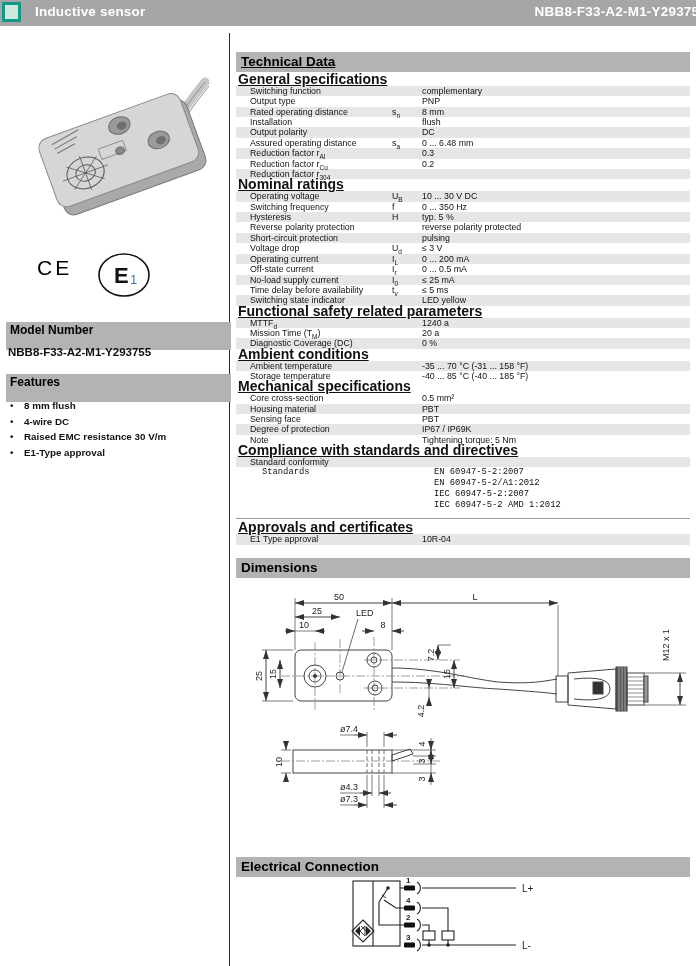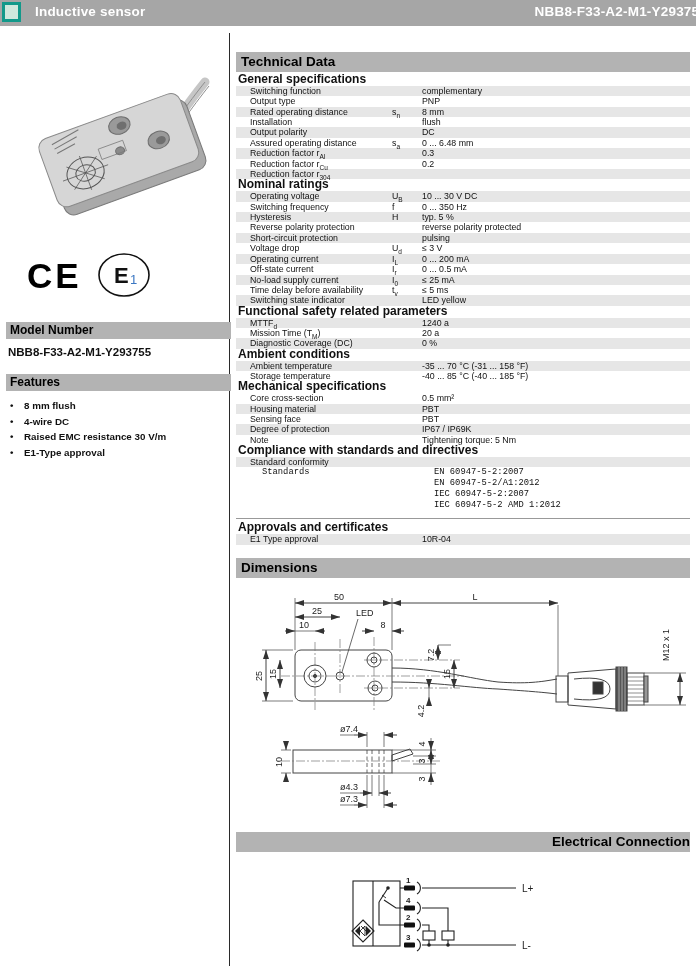--- a/index.html
+++ b/index.html
@@ -7,38 +7,38 @@
 
   
   .topbar{position:absolute;left:0;top:0;width:696px;height:26px;background:#a6a6a6;padding-left:17px;}
   .topbar .brand-box{position:absolute;left:2px;top:2px;width:19px;height:20px;background:#cfe8dd;border:3px solid #12998a;box-sizing:border-box;}
   .topbar .t-left{position:absolute;left:35px;top:4px;font-size:13.5px;font-weight:bold;color:#fff;letter-spacing:.2px;}
   .topbar .t-right{position:absolute;right:6px;top:4px;font-size:13.5px;font-weight:bold;color:#fff;letter-spacing:.2px;}
 
   .vdivider{position:absolute;left:229px;top:33px;width:1px;height:933px;background:#2a2a2a;}
 
   
-  .gbar{background:#b3b3b3;height:17px;line-height:17px;font-weight:bold;font-size:12px;padding-left:4px;color:#000;}
+  .gbar{background:#b3b3b3;height:28px;line-height:17px;font-weight:bold;font-size:12px;padding-left:4px;color:#000;}
   .model-bar{position:absolute;left:6px;top:322px;width:221px;}
   .model-value{position:absolute;left:8px;top:346px;font-size:11.5px;font-weight:bold;}
   .features-bar{position:absolute;left:6px;top:374px;width:221px;}
   .features-list{position:absolute;left:10px;top:398px;width:215px;}
   .feat{font-size:9.8px;font-weight:bold;line-height:15.5px;display:flex;}
   .feat .dot{width:14px;}
-  .ce{position:absolute;left:27px;top:256px;font-size:35px;font-weight:bold;letter-spacing:3px;color:#000;}
+  .ce{position:absolute;left:37px;top:256px;font-size:21px;font-weight:normal;letter-spacing:3px;color:#000;}
   .e1wrap{position:absolute;left:97px;top:252px;}
 
   
   .rcol-bar{position:absolute;left:236px;width:454px;height:20px;background:#b3b3b3;font-size:13.5px;font-weight:bold;line-height:20px;padding-left:5px;box-sizing:border-box;color:#000;}
-  #tech-bar{top:52px;}
+  #tech-bar{top:52px;text-decoration:underline;}
   #dim-bar{top:558px;}
-  #elec-bar{top:832px;text-align:right;}
+  #elec-bar{top:857px;}
 
   #tech-table{position:absolute;left:236px;top:74px;width:454px;}
-  .sec-title{font-size:12px;font-weight:bold;height:11.8px;line-height:11.8px;padding-left:2px;}
+  .sec-title{font-size:14px;font-weight:bold;height:11.8px;line-height:11.8px;padding-left:2px;text-decoration:underline;}
   .row{display:flex;min-height:10.4px;line-height:10.4px;font-size:8.8px;}
   .row.alt{background:#e6e6e6;}
   .row .lab{width:142px;padding-left:14px;white-space:nowrap;}
   .row.ind2 .lab{padding-left:26px;}
   .row .sym{width:30px;}
   .row .val{flex:1;white-space:nowrap;}
   .row sub{font-size:6.5px;line-height:0;}
   .row .val div{line-height:11px;}
   .row.multiline{padding-bottom:3px;font-family:Liberation Mono, monospace;}
   .sec-divider{height:1px;background:#999;margin:4px 0 3px 0;}

